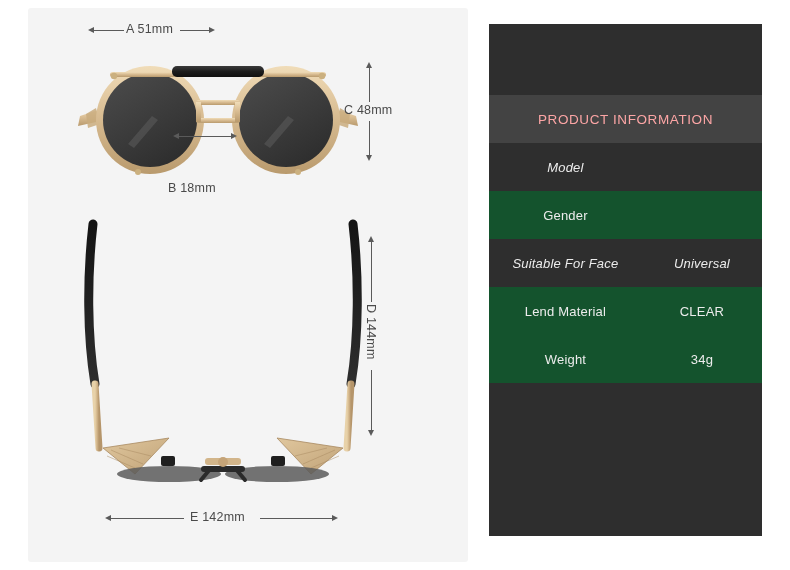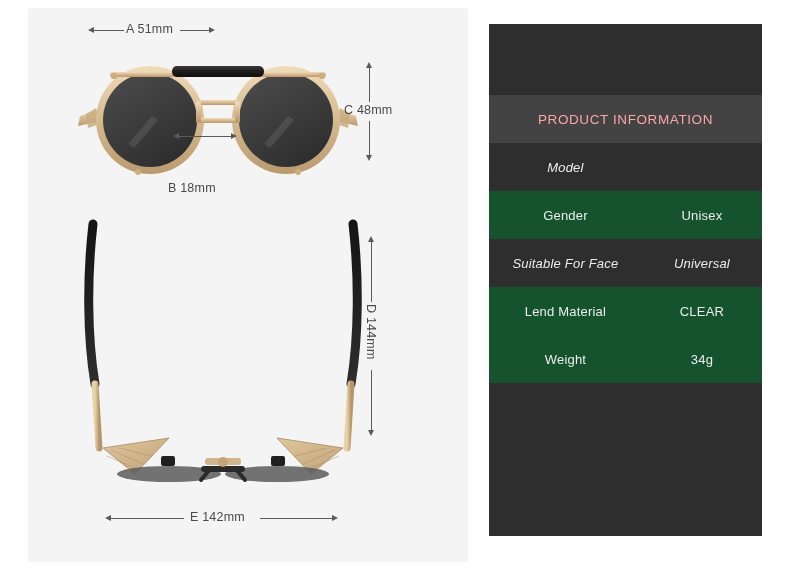--- a/index.html
+++ b/index.html
@@ -265,21 +265,20 @@
     <div id="spec-header">
       <span>PRODUCT INFORMATION</span>
     </div>
 
     <div class="spec-row odd">
       <div class="spec-key">Model</div>
     </div>
 
     <div class="spec-row even">
       <div class="spec-key">Gender</div>
-      <div class="spec-val">Unisex</div>
     </div>
 
 
     <div class="spec-row odd">
       <div class="spec-key">Suitable For Face</div>
       <div class="spec-val">Universal</div>
     </div>
 
     <div class="spec-row even">
       <div class="spec-key">Lend Material</div>

